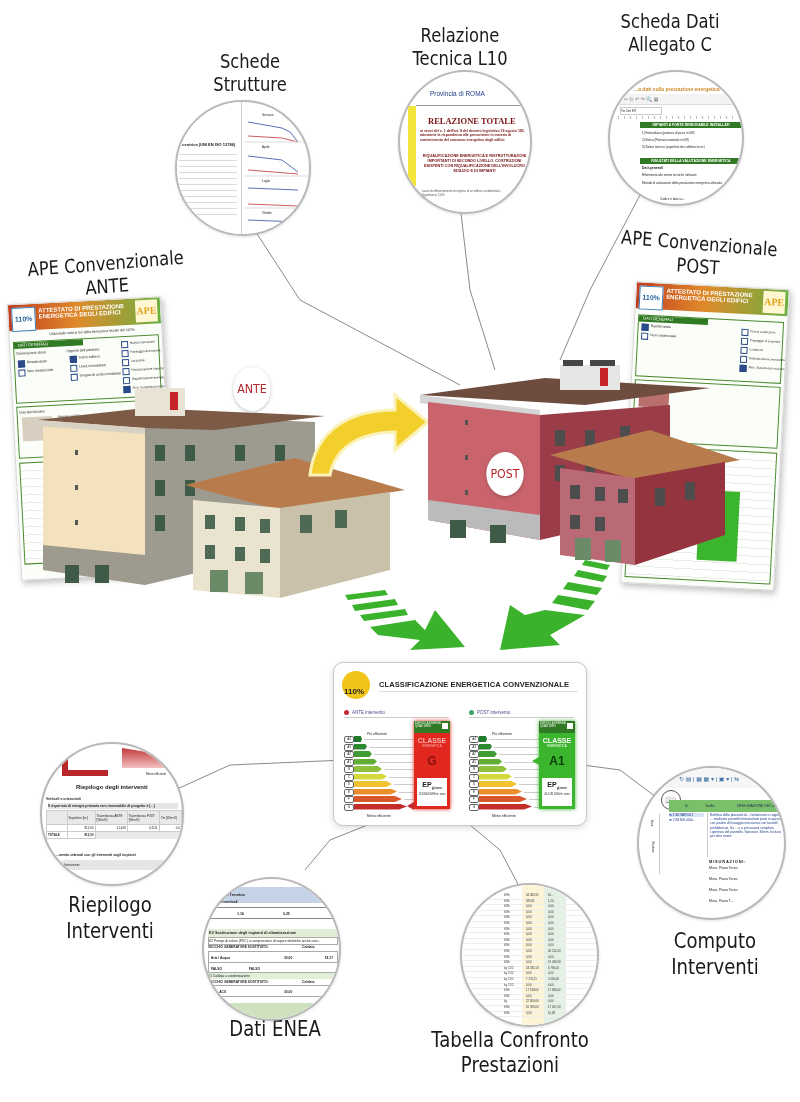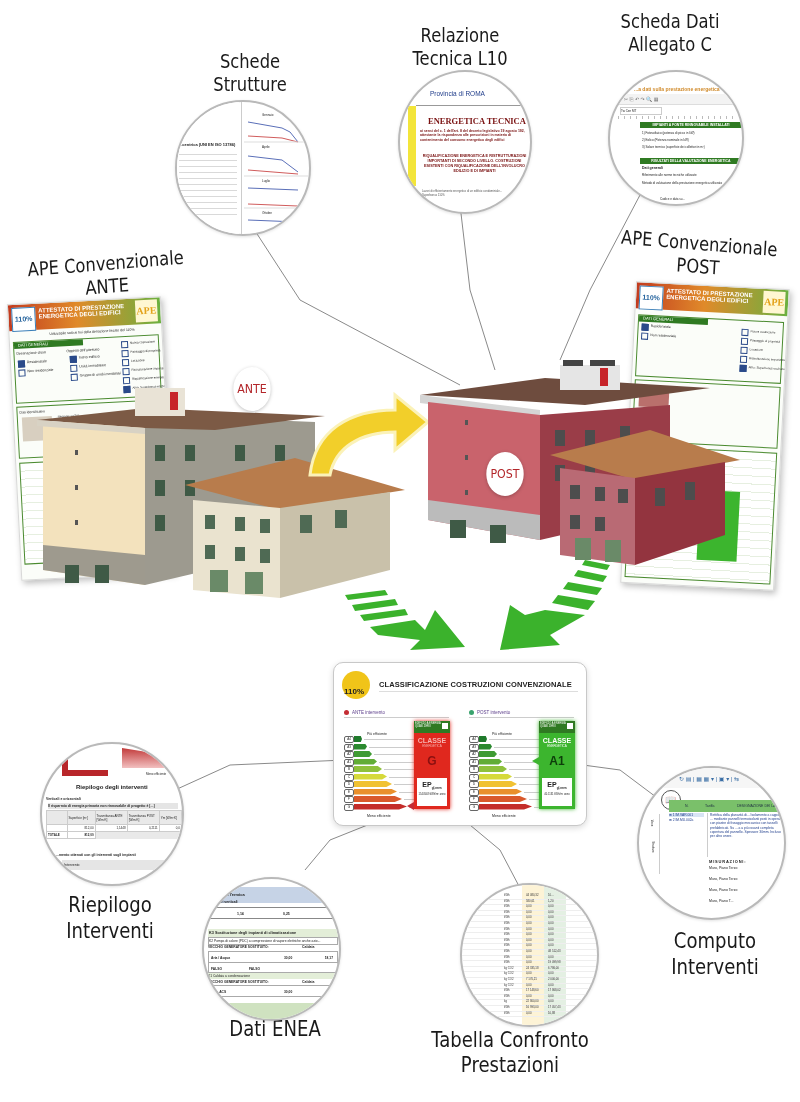--- a/index.html
+++ b/index.html
@@ -115,21 +115,21 @@
           <line x1="2" y1="106" x2="68" y2="106"></line>
         </g>
     </svg>
   </div>
 </div>
 
 <div class="circle" style="left:398px;top:70px;width:130px;height:140px;">
   <div class="tiny" style="position:absolute;left:30px;top:19px;font-size:6.5px;color:#1f3c8a;">Provincia di ROMA</div>
   <div style="position:absolute;left:8px;top:34px;width:8px;height:80px;background:#f3e53a;"></div>
   <div style="position:absolute;left:16px;top:33px;right:0;height:1px;background:#999;"></div>
-  <div class="tiny" style="position:absolute;left:28px;top:44px;font-size:8.5px;line-height:10px;font-weight:bold;color:#7a1212;font-family:'Liberation Serif',serif;">ENERGETICA TECNICA</div>
+  <div class="tiny" style="position:absolute;left:28px;top:44px;font-size:8.5px;line-height:10px;font-weight:bold;color:#7a1212;font-family:'Liberation Serif',serif;">RELAZIONE TOTALE</div>
   <div style="position:absolute;left:20px;top:57px;width:110px;height:20px;font-size:3.5px;line-height:4.3px;font-weight:bold;color:#7a1212;overflow:hidden;">ai sensi del c. 1 dell'art. 8 del decreto legislativo 19 agosto 192, attestante la rispondenza alle prescrizioni in materia di contenimento del consumo energetico degli edifici</div>
   <div style="position:absolute;left:22px;top:82px;width:105px;height:28px;font-size:3.8px;line-height:5px;font-weight:bold;color:#7a1212;text-align:center;overflow:hidden;">RIQUALIFICAZIONE ENERGETICA E RISTRUTTURAZIONI IMPORTANTI DI SECONDO LIVELLO. COSTRUZIONI ESISTENTI CON RIQUALIFICAZIONE DELL'INVOLUCRO EDILIZIO E DI IMPIANTI</div>
   <div style="position:absolute;left:22px;top:118px;width:80px;font-size:2.8px;line-height:3.5px;color:#555;">Lavori di efficientamento energetico di un edificio condominiale - Superbonus 110%</div>
 </div>
 
 <div class="circle" style="left:608px;top:70px;width:132px;height:132px;">
   <div class="tiny" style="position:absolute;left:24px;top:14px;font-size:5px;color:#d08a2a;font-weight:bold;">...a dati sulla prestazione energetica</div>
   <div style="position:absolute;left:0;top:22px;width:132px;height:10px;background:#f3f3f3;border-bottom:1px solid #ddd;">
     <span style="position:absolute;left:14px;top:2px;font-size:5px;color:#777;">✂ ⎘ ↶ ↷ 🔍 ▦</span>
   </div>
@@ -310,21 +310,21 @@
     <polygon points="78,27 112,33 107,40 73,34"></polygon>
     <polygon points="68,40 105,46 98,55 62,48"></polygon>
     <polygon points="55,55 95,60 60,80 70,90 10,95 20,50 35,60"></polygon>
   </g>
 </svg>
 
 <div class="card">
   <div class="logo110">
       <span>110%</span>
     </div>
-  <div class="card-title">CLASSIFICAZIONE COSTRUZIONI CONVENZIONALE</div>
+  <div class="card-title">CLASSIFICAZIONE ENERGETICA CONVENZIONALE</div>
   <div class="card-rule"></div>
 
   <div style="position:absolute;left:0;top:0;">
     <span style="position:absolute;left:10px;top:47px;width:5px;height:5px;border-radius:50%;background:#c42d34;"></span>
     <div class="panel-title tiny" style="left:18px;top:47px;">ANTE intervento</div>
     <div class="panel-rule" style="left:10px;width:105px;top:54px;"></div>
     <div class="tiny" style="position:absolute;left:33px;top:68px;font-size:3.5px;">Più efficiente</div>
     <div class="tiny" style="position:absolute;left:33px;top:150px;font-size:3.5px;">Meno efficiente</div>
     <div id="ante-bars">
         <div class="ebar-lbl" style="left: 10px; top: 73px;">A4</div>

